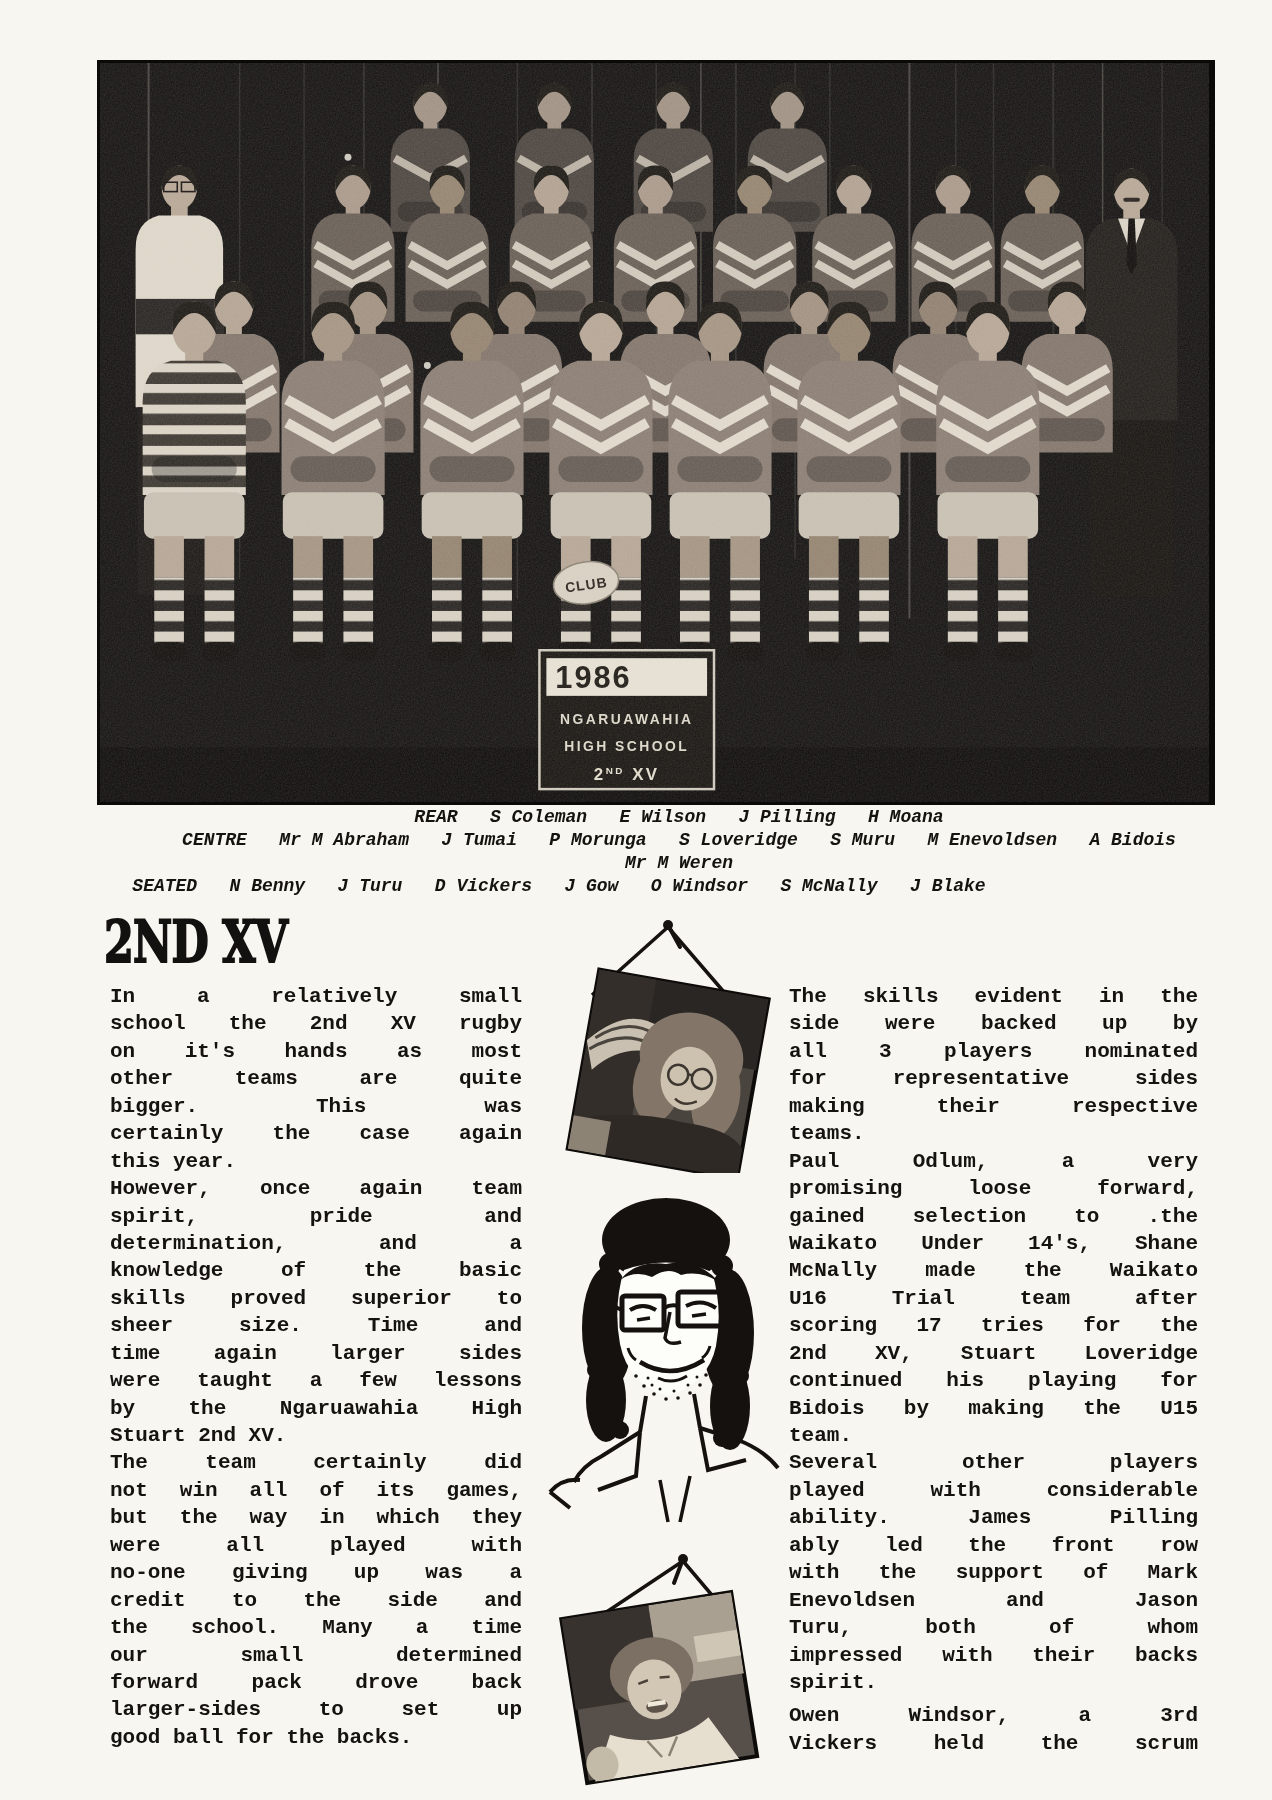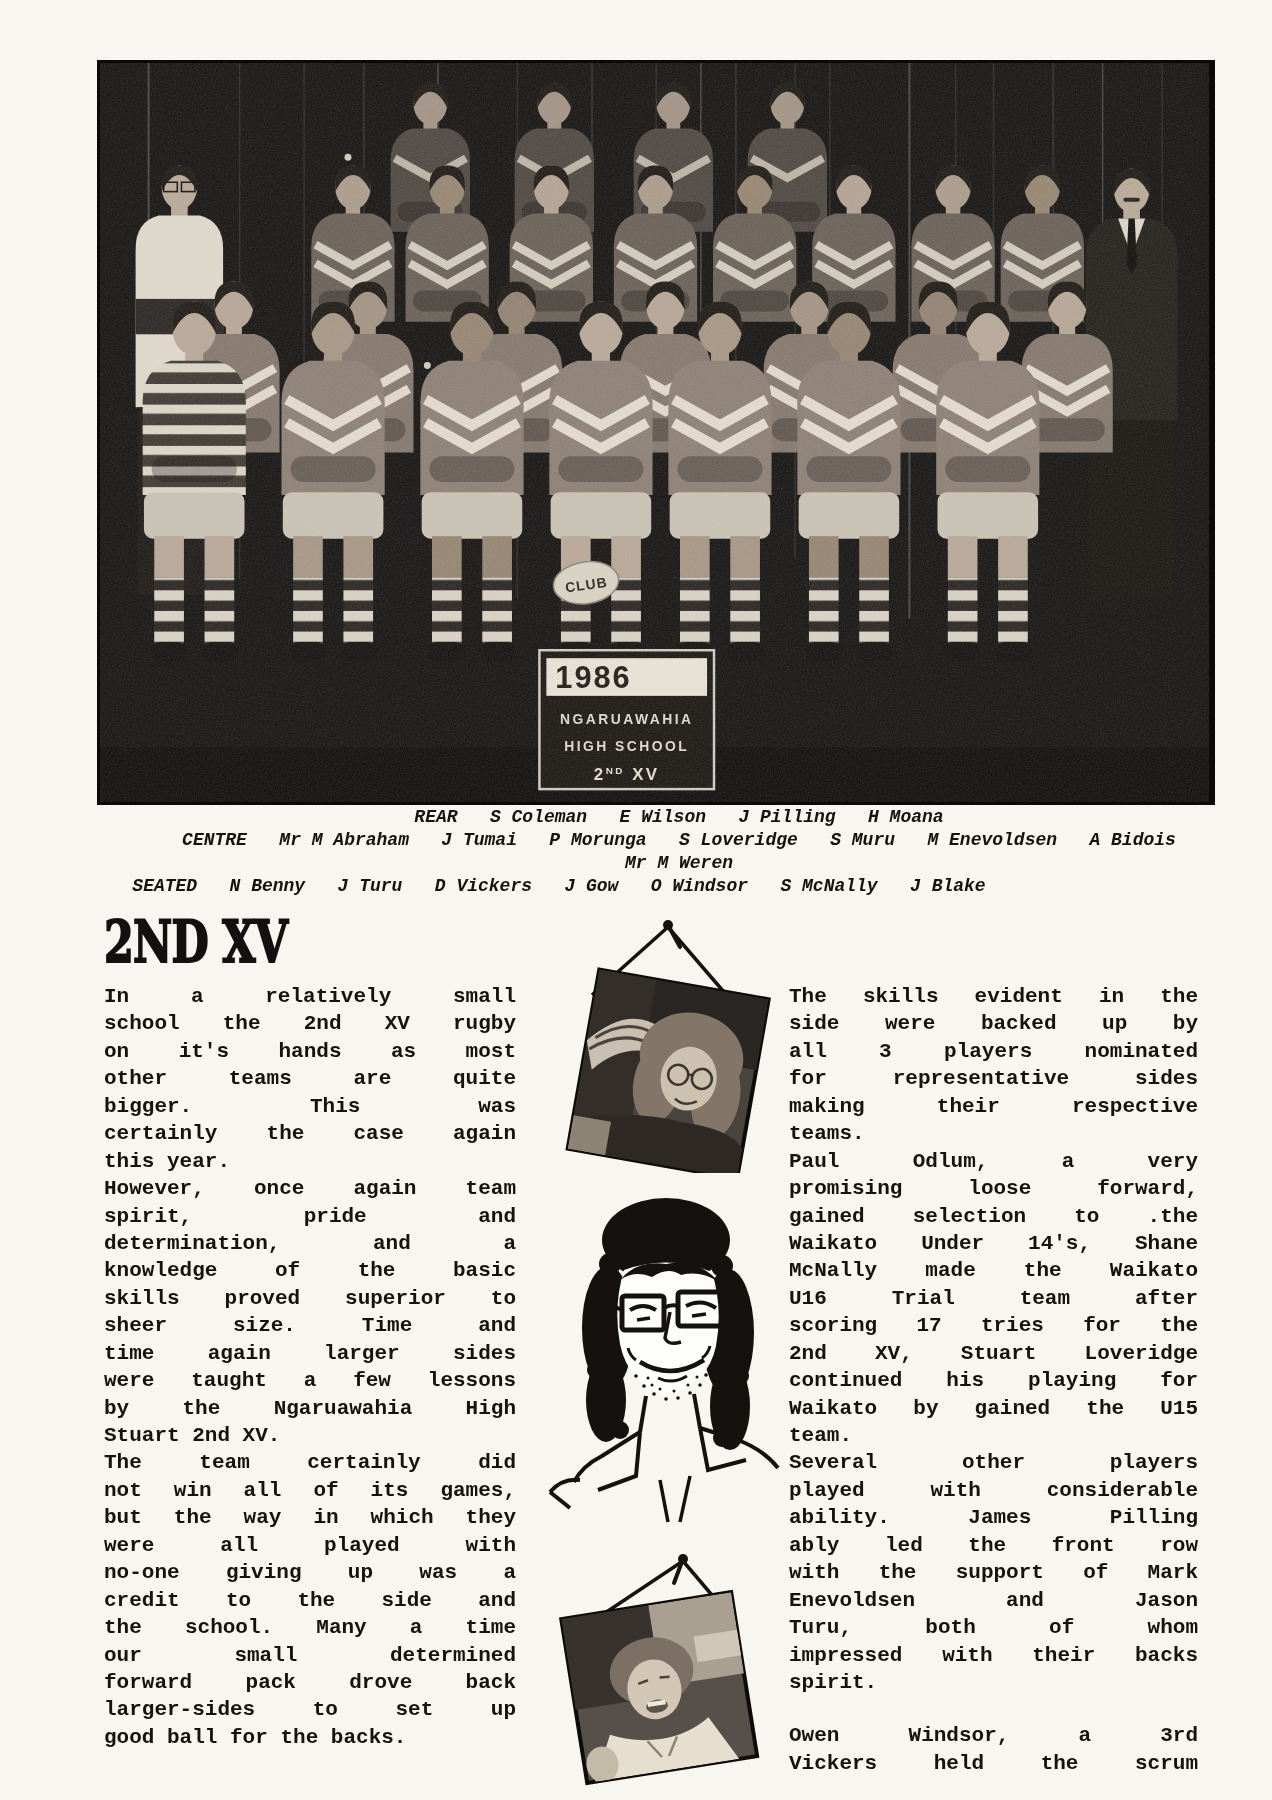--- a/index.html
+++ b/index.html
@@ -14,25 +14,25 @@
   .caption-line{position:relative;white-space:pre;font-size:18px;font-weight:bold;
                 line-height:23px;color:#15130f;}
   .caption-line:nth-child(-n+3){left:43px;}
   .caption-line:nth-child(4){left:-77px;}
   
   .headline{position:absolute;left:104px;top:908px;font-family:"DejaVu Serif",serif;
             font-weight:bold;font-size:58px;letter-spacing:-1px;color:#131110;
             -webkit-text-stroke:2px #131110;transform:scaleX(.74);transform-origin:left top;}
   
   .col{position:absolute;top:983px;font-size:21px;font-weight:bold;color:#15130f;}
-  .left-col{left:104px;width:412px;}
+  .left-col{left:110px;width:412px;}
   .right-col{left:789px;width:409px;}
   .tline{height:27.45px;line-height:27.45px;text-align:justify;text-align-last:justify;overflow:hidden;}
   .tline-end{text-align-last:left;}
-  .right-col .para:nth-child(4){margin-top:26px;}
+  .right-col .para:nth-child(4){margin-top:6px;}
   
   .mid-img{position:absolute;}
   .mid-img svg{display:block;width:100%;height:100%;}
 </style>
 </head>
 <body>
 
 <div class="page">
 
   <div class="team-photo">
@@ -453,21 +453,21 @@
       <div class="para">
         <div class="tline">Paul Odlum, a very</div>
         <div class="tline">promising loose forward,</div>
         <div class="tline">gained selection to .the</div>
         <div class="tline">Waikato Under 14's, Shane</div>
         <div class="tline">McNally made the Waikato</div>
         <div class="tline">U16 Trial team after</div>
         <div class="tline">scoring 17 tries for the</div>
         <div class="tline">2nd XV, Stuart Loveridge</div>
         <div class="tline">continued his playing for</div>
-        <div class="tline">Waikato by gained the U15</div>
+        <div class="tline">Bidois by making the U15</div>
         <div class="tline tline-end">team.</div>
       </div>
       <div class="para">
         <div class="tline">Several other players</div>
         <div class="tline">played with considerable</div>
         <div class="tline">ability.  James Pilling</div>
         <div class="tline">ably led the front row</div>
         <div class="tline">with the support of Mark</div>
         <div class="tline">Enevoldsen and Jason</div>
         <div class="tline">Turu, both of whom</div>

